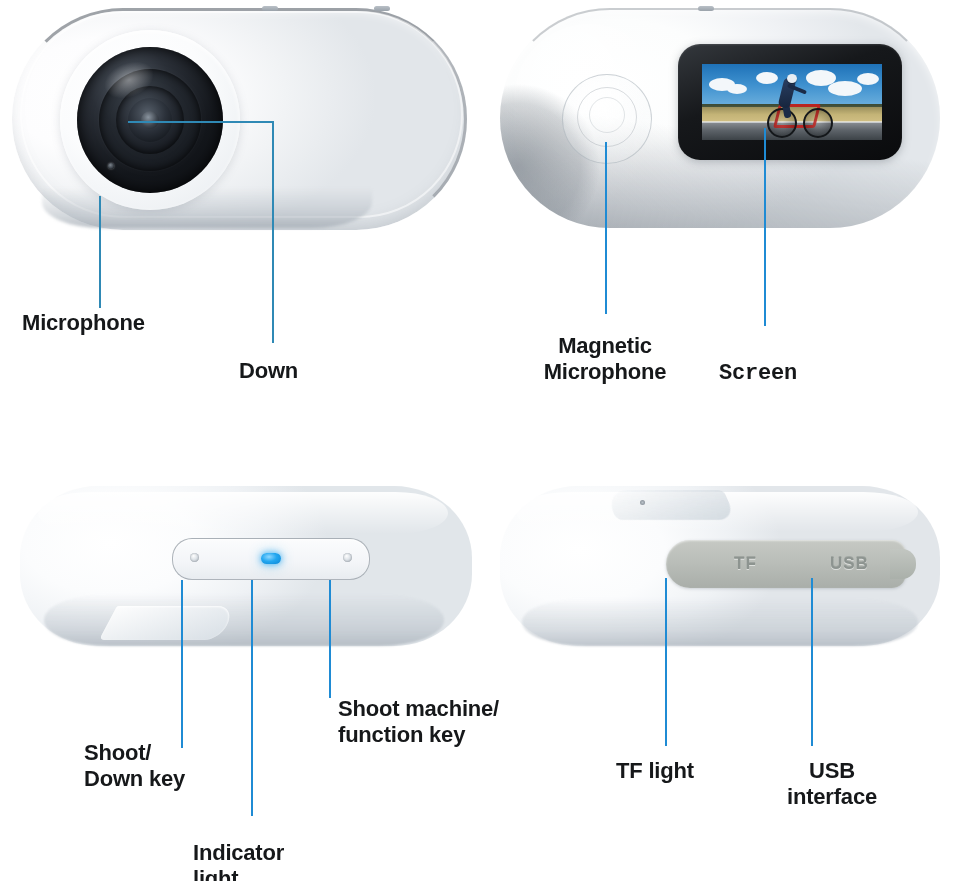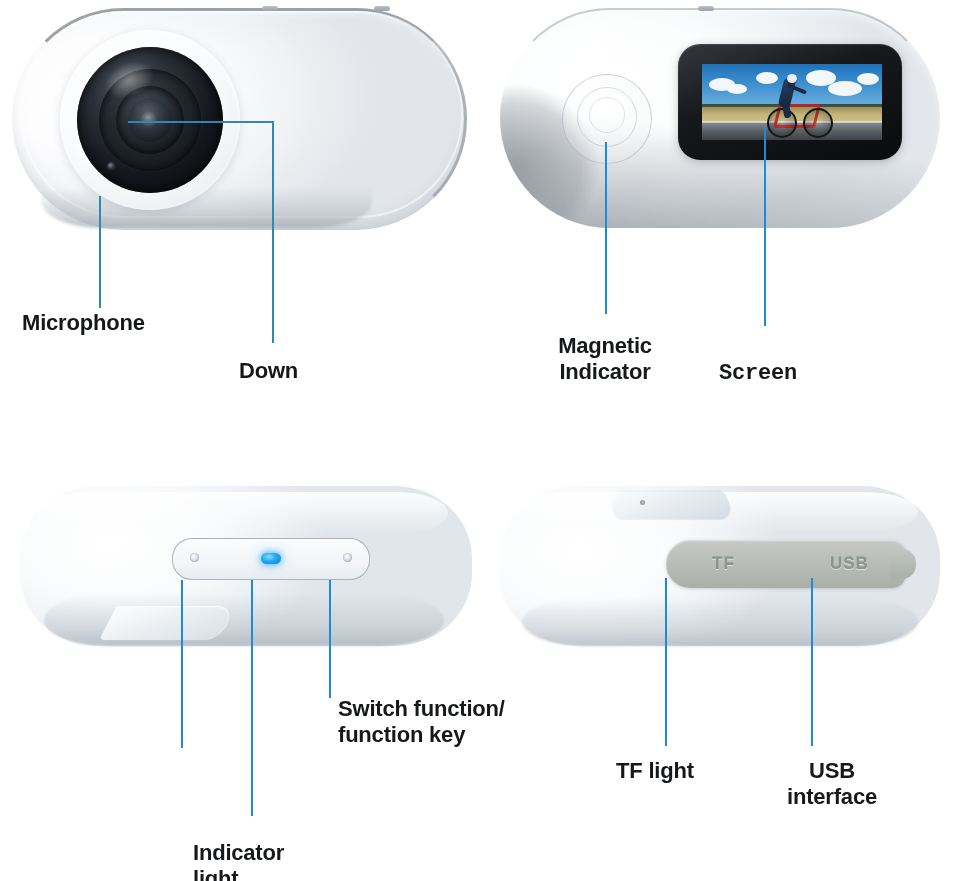--- a/index.html
+++ b/index.html
@@ -249,21 +249,21 @@
   }
   .portcover .tab{
     position:absolute;right:-10px;top:9px;width:26px;height:30px;border-radius:0 14px 14px 0;
     background:linear-gradient(180deg,#c2c6c1 0%,#aab0aa 100%);
   }
   .port-text{
     position:absolute;top:14px;font-size:17px;font-weight:bold;letter-spacing:1px;
     color:#8d9490;
     text-shadow:0 1px 0 rgba(255,255,255,.55), 0 -1px 0 rgba(110,118,114,.35);
   }
-  .port-text.tf{left:46px;}
+  .port-text.tf{left:68px;}
   .port-text.usb{left:164px;}
 </style>
 </head>
 <body>
 
 <div class="stage">
 
   <div class="abs" id="unit1">
     <div class="body-front">
       <div class="rim"></div>
@@ -326,46 +326,48 @@
           <div class="cyc-body"></div>
           <div class="cyc-arm"></div>
           <div class="cyc-head"></div>
         </div>
       </div>
     </div>
   </div>
 
   <div class="lead lead-v lead-bright" style="left:605px;top:142px;width:2px;height:172px;"></div>
   <div class="label" style="left:533px;top:333px;text-align:center;width:144px;">Magnetic
-Indicator</div>
+Microphone</div>
 
   <div class="lead lead-v lead-bright" style="left:764px;top:128px;width:2px;height:198px;"></div>
   <div class="label" style="left:719px;top:361px;font-family:Liberation Mono, monospace;">Screen</div>
 
   <div class="abs" id="unit3">
     <div class="body-edge">
       <div class="topsheen"></div>
       <div class="botshade"></div>
       <div class="notch"></div>
       <div class="keyplate">
         <div class="keybtn left"></div>
         <div class="ledlight"></div>
         <div class="keybtn right"></div>
       </div>
     </div>
   </div>
 
   <div class="lead lead-v lead-bright" style="left:181px;top:580px;width:2px;height:168px;"></div>
+  <div class="label" style="left:84px;top:740px;">Shoot/
+Down key</div>
 
   <div class="lead lead-v lead-bright" style="left:251px;top:580px;width:2px;height:236px;"></div>
   <div class="label" style="left:193px;top:840px;">Indicator
 light</div>
 
   <div class="lead lead-v lead-bright" style="left:329px;top:580px;width:2px;height:118px;"></div>
-  <div class="label" style="left:338px;top:696px;">Switch function/
+  <div class="label" style="left:338px;top:696px;">Shoot machine/
 function key</div>
 
   <div class="abs" id="unit4">
     <div class="body-port">
       <div class="sheen"></div>
       <div class="ridge"></div>
       <div class="botshade"></div>
       <div class="pinhole"></div>
       <div class="portcover">
         <div class="tab"></div>

